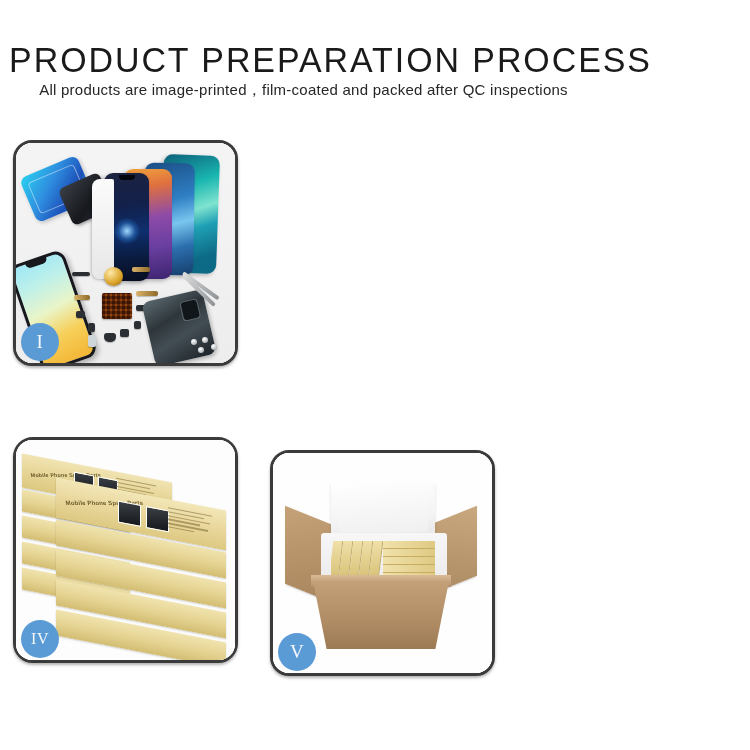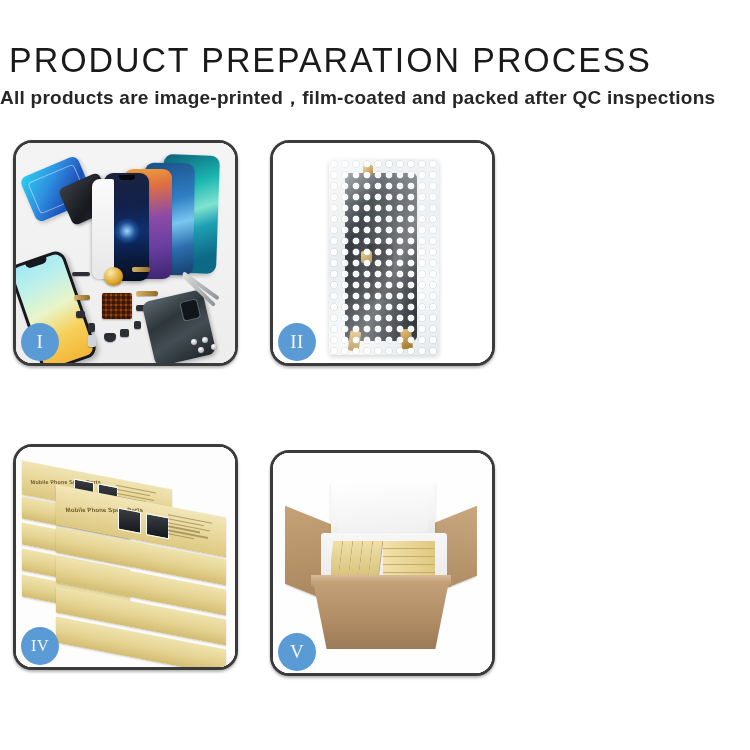--- a/index.html
+++ b/index.html
@@ -12,40 +12,40 @@
 
   
   .header{position:absolute;left:0;top:40px;width:607px;text-align:center;}
   .title{
     font-family:"Liberation Sans", sans-serif;
     font-size:35px;line-height:40px;font-weight:400;
     letter-spacing:2.0px;color:#1a1a1a;
     white-space:nowrap;transform:scaleX(0.97);
   }
   .subtitle{
-    margin-top:8px;font-size:19px;line-height:20px;
-    font-weight:700;color:#262626;letter-spacing:0.25px;white-space:nowrap;
+    font-size:15px;line-height:20px;
+    font-weight:400;color:#262626;letter-spacing:0.25px;white-space:nowrap;
   }
 
   
   .grid{position:absolute;left:13px;top:140px;width:732px;height:536px;}
   .panel{
     position:absolute;width:225px;height:226px;
     border:3px solid #3b3b3b;border-radius:19px;
     background:#ffffff;box-sizing:border-box;
     box-shadow:0 2px 3px rgba(0,0,0,.30);
   }
   .panel .inner{
     position:absolute;inset:0;border-radius:16px;overflow:hidden;
     background:#f2f2f2;
   }
   .p1{left:0;top:0;}
   .p2{left:257px;top:0;}
   .p3{left:511px;top:0;}
-  .p4{left:0;top:304px;}
+  .p4{left:0;top:297px;border-radius:20px;}
   .p5{left:257px;top:310px;}
   .p6{left:511px;top:310px;}
 
   .badge{
     position:absolute;left:5px;bottom:2px;width:38px;height:38px;
     border-radius:50%;background:#5b9bd5;
     display:flex;align-items:center;justify-content:center;
     font-family:"Liberation Serif", serif;
     font-size:19px;color:#f2f7fb;letter-spacing:.5px;z-index:9;
   }
@@ -297,36 +297,20 @@
             <i style="left:0;top:2px;"></i>
               <i style="left:11px;top:0;"></i>
             <i style="left:20px;top:7px;"></i>
               <i style="left:7px;top:10px;"></i>
           </div>
         </div>
       </div>
       <div class="badge">I</div>
     </div>
 
-    <div class="panel p2">
-      <div class="inner" style="background:#fff;">
-        <div class="scene2">
-          <div class="bagwrap">
-            <div class="screenin"></div>
-            <div class="tabgold"></div>
-            <div class="tabgold2"></div>
-            <div class="tabgold3"></div>
-            <div class="tabgold4"></div>
-            <div class="bubbles"></div>
-            <div class="bagsheen"></div>
-          </div>
-        </div>
-      </div>
-      <div class="badge">II</div>
-    </div>
 
 
     <div class="panel p4">
       <div class="inner" style="background:#fff;">
         <div class="scene4">
 
           <div class="slab" style="left:6px;top:60px;width:108px;height:22px;"></div>
           <div class="slab" style="left:6px;top:86px;width:108px;height:22px;"></div>
           <div class="slab" style="left:6px;top:112px;width:108px;height:22px;"></div>
           <div class="slab" style="left:6px;top:138px;width:108px;height:22px;"></div>

